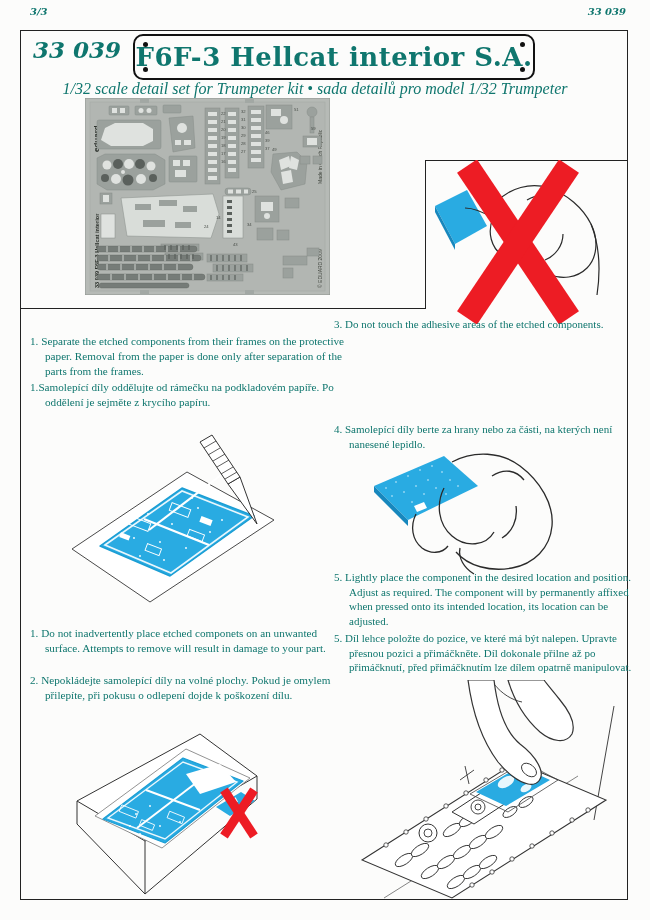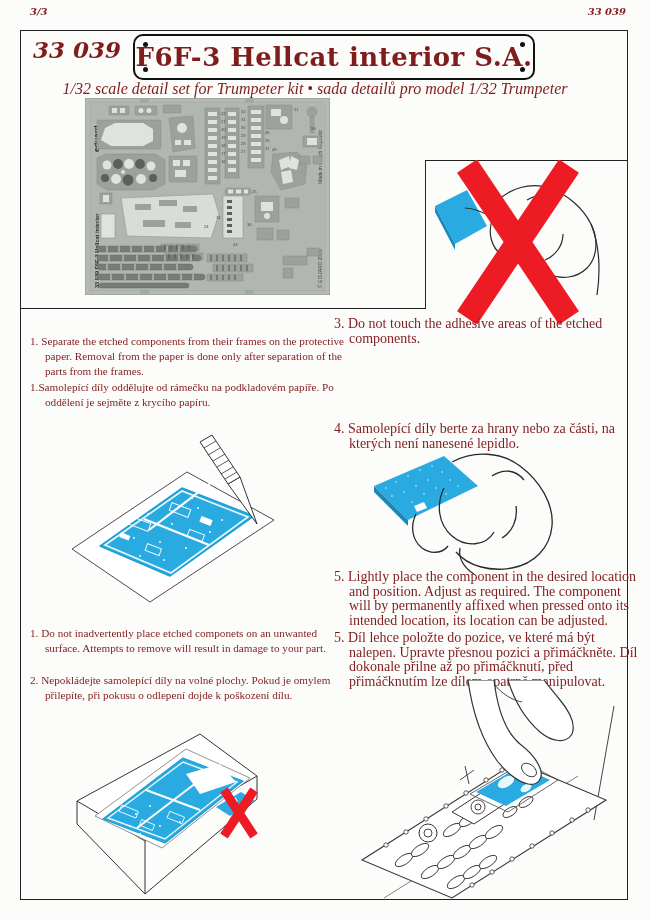--- a/index.html
+++ b/index.html
@@ -1,31 +1,31 @@
 <!DOCTYPE html>
 <html><head>
 <meta charset="utf-8">
 <style>
   html,body{margin:0;padding:0;background:#e8e8e8;}
   .page{position:relative;width:650px;height:920px;background:#fcfcfb;margin:0 auto;
-        font-family:"Liberation Serif",serif;color:#7f1d1d;overflow:hidden;}
+        font-family:"Liberation Serif",serif;color:#0f766e;overflow:hidden;}
   .abs{position:absolute;}
   .corner-label{font-size:10px;font-weight:bold;font-style:italic;font-family:"DejaVu Serif",serif;}
   .frame{left:20px;top:30px;width:606px;height:868px;border:1.2px solid #222;}
   .sep{background:#222;}
   .header-code{left:33px;top:36px;font-family:"DejaVu Serif",serif;font-weight:bold;font-style:italic;font-size:23px;}
   .title-box{left:133px;top:34px;width:398px;height:42px;border:2.5px solid #111;border-radius:10px;}
   .title-box .title{width:100%;height:100%;display:flex;align-items:center;justify-content:center;
       font-family:"DejaVu Serif",serif;font-weight:bold;font-size:26px;letter-spacing:.5px;}
   .dot{position:absolute;width:5px;height:5px;border-radius:50%;background:#111;}
   .dot.tl{left:8px;top:6px;}.dot.bl{left:8px;bottom:6px;}.dot.tr{right:8px;top:6px;}.dot.br{right:8px;bottom:6px;}
   .subtitle{left:5px;top:80px;width:620px;text-align:center;font-style:italic;font-size:16px;font-family:"Liberation Serif",serif;}
   .tb{line-height:15px;padding-left:15px;text-indent:-15px;}
   .col-l{width:306px;font-size:11.2px;}
-  .col-r{width:293px;font-size:14px;line-height:14.6px;}
+  .col-r{width:293px;font-size:11px;line-height:14.6px;}
   svg{display:block;}
 </style>
 </head>
 <body>
 
 <div class="page">
 
   <div class="abs corner-label" style="left:30px;top:6px;">3/3</div>
   <div class="abs corner-label" style="left:540px;top:6px;width:86px;text-align:right;">33 039</div>
 

